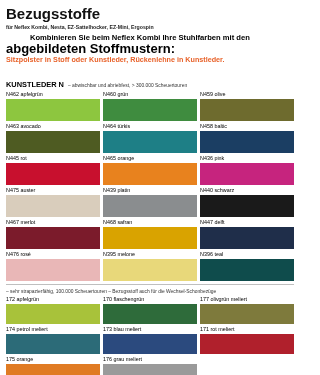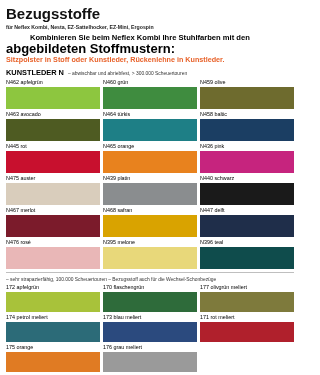--- a/index.html
+++ b/index.html
@@ -19,21 +19,21 @@
   .subtitle-note{
     font-size:5.2px;line-height:7px;font-weight:bold;color:#222;margin:0 0 2px 0;
   }
   .lead{
     font-size:7.6px;font-weight:bold;line-height:9.5px;margin:0 0 1px 0;color:#000;padding-left:24px;
   }
   .lead2{
     font-size:13px;font-weight:bold;line-height:9px;margin:0 0 2px 0;color:#000;
   }
   .orange-note{
-    font-size:7.2px;font-weight:bold;color:#E8622A;line-height:9px;margin:0 0 4px 0;
+    font-size:7.2px;font-weight:bold;color:#E8622A;line-height:9px;margin:0 0 16px 0;
   }
 
   .section-head{
     display:flex;align-items:baseline;gap:4px;margin:4px 0 2px 0;
   }
   .section-head .st{font-size:7.4px;font-weight:bold;color:#000;white-space:nowrap;}
   .section-head .sd{font-size:4.9px;font-weight:normal;color:#333;white-space:nowrap;}
 
   .grid{
     display:grid;

